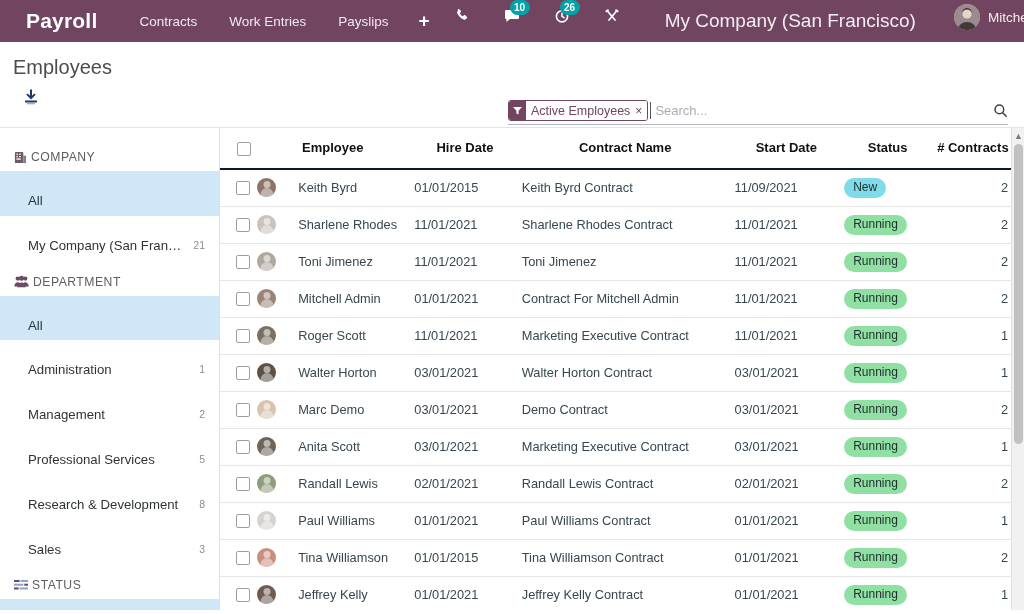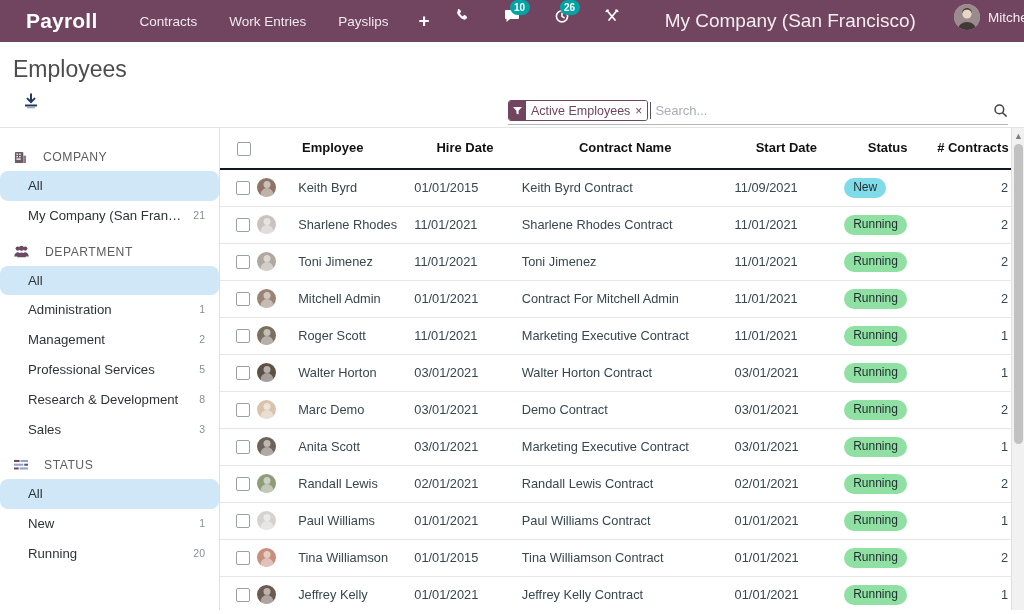--- a/index.html
+++ b/index.html
@@ -47,21 +47,21 @@
   .user-menu { display: flex; align-items: center; gap: 8px; padding: 0 2px 0 12px; cursor: pointer; }
   .user-name { font-size: 13.5px; color: #f3edf1; white-space: nowrap; }
   .avatar-nav {
     width: 26px; height: 26px; border-radius: 50%; overflow: hidden;
     background: #b9a3ad; flex: none; position: relative;
   }
 
   
   .control-panel { background: #fff; position: relative; height: 85px; }
   .page-title {
-    font-size: 23px; color: #4c4c4c; padding: 14px 0 0 13px; font-weight: normal;
+    font-size: 20px; color: #4c4c4c; padding: 14px 0 0 13px; font-weight: normal;
   }
   .cp-left-actions { padding: 9px 0 0 22px; }
   .import-icon { cursor: pointer; display: inline-block; }
 
   .searchview {
     position: absolute; left: 508px; top: 58px; width: 500px;
     border-bottom: 1px solid #b3b7bb; display: flex; align-items: center;
     padding-bottom: 3px;
   }
   .facet {
@@ -111,26 +111,26 @@
   }
   .view-btn.active { border-color: #cfcfcf; background: #f4f4f4; }
 
   
   .main-wrap { display: flex; height: 483px; border-top: 1px solid #e4e4e4; }
   .sidebar {
     width: 220px; background: #fff; border-right: 1px solid #dfdfdf;
     padding-top: 14px; flex: none; overflow: hidden;
   }
   .sb-section-title {
-    display: flex; align-items: center; gap: 16px; padding: 8px 0 7px 14px;
+    display: flex; align-items: center; gap: 4px; padding: 8px 0 7px 14px;
     font-size: 12.2px; color: #5e5e5e; letter-spacing: .5px; font-weight: normal;
   }
   .sb-item {
-    display: flex; align-items: center; padding: 5px 14px 5px 28px;
-    font-size: 13.2px; color: #2e3436; cursor: pointer; line-height: 1.5; border-radius: 8px;
+    display: flex; align-items: center; padding: 20px 14px 5px 28px;
+    font-size: 13.2px; color: #2e3436; cursor: pointer; line-height: 1.5;
   }
   .sb-item.active { background: #cfe7f7; }
   .sb-item .sb-label { flex: 1; white-space: nowrap; overflow: hidden; text-overflow: ellipsis; }
   .sb-item .sb-count { font-size: 10.5px; color: #8a8f94; padding-left: 6px; }
   .sb-gap { height: 6px; }
 
   
   .table-area { flex: 1; background: #fff; overflow: hidden; position: relative; }
   table.o-list { width: 100%; border-collapse: collapse; table-layout: fixed; }
   table.o-list thead th {

